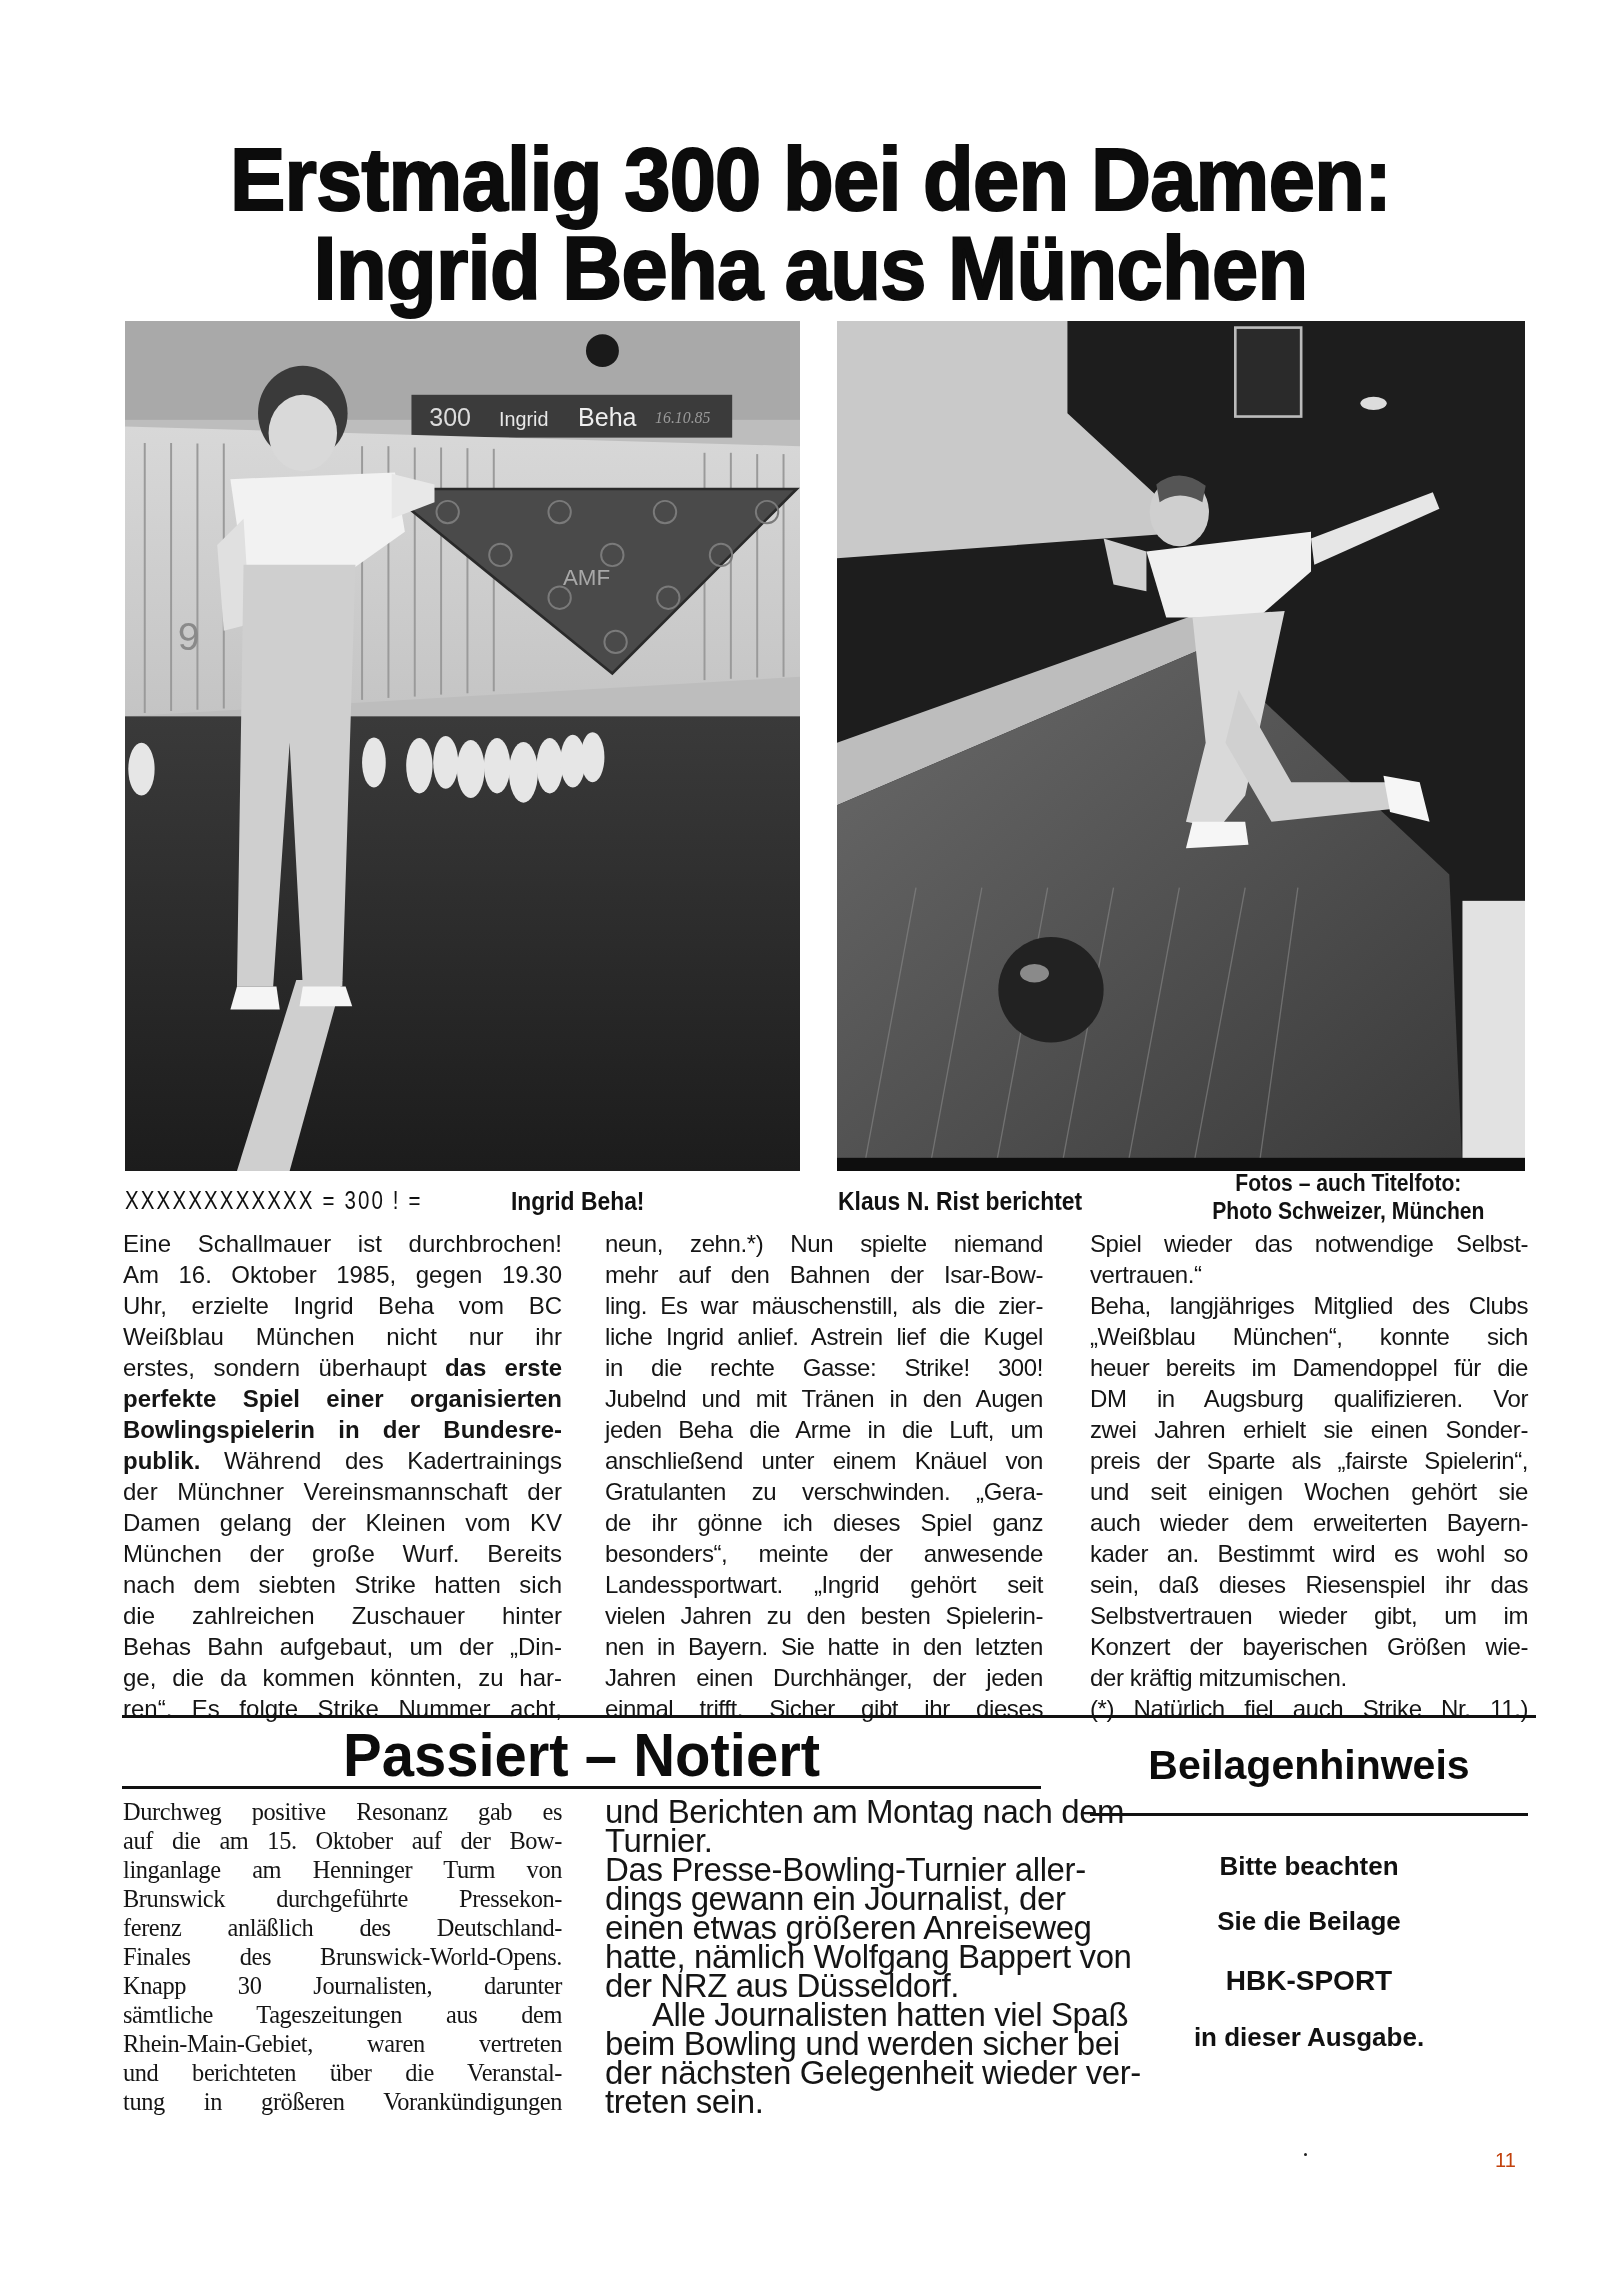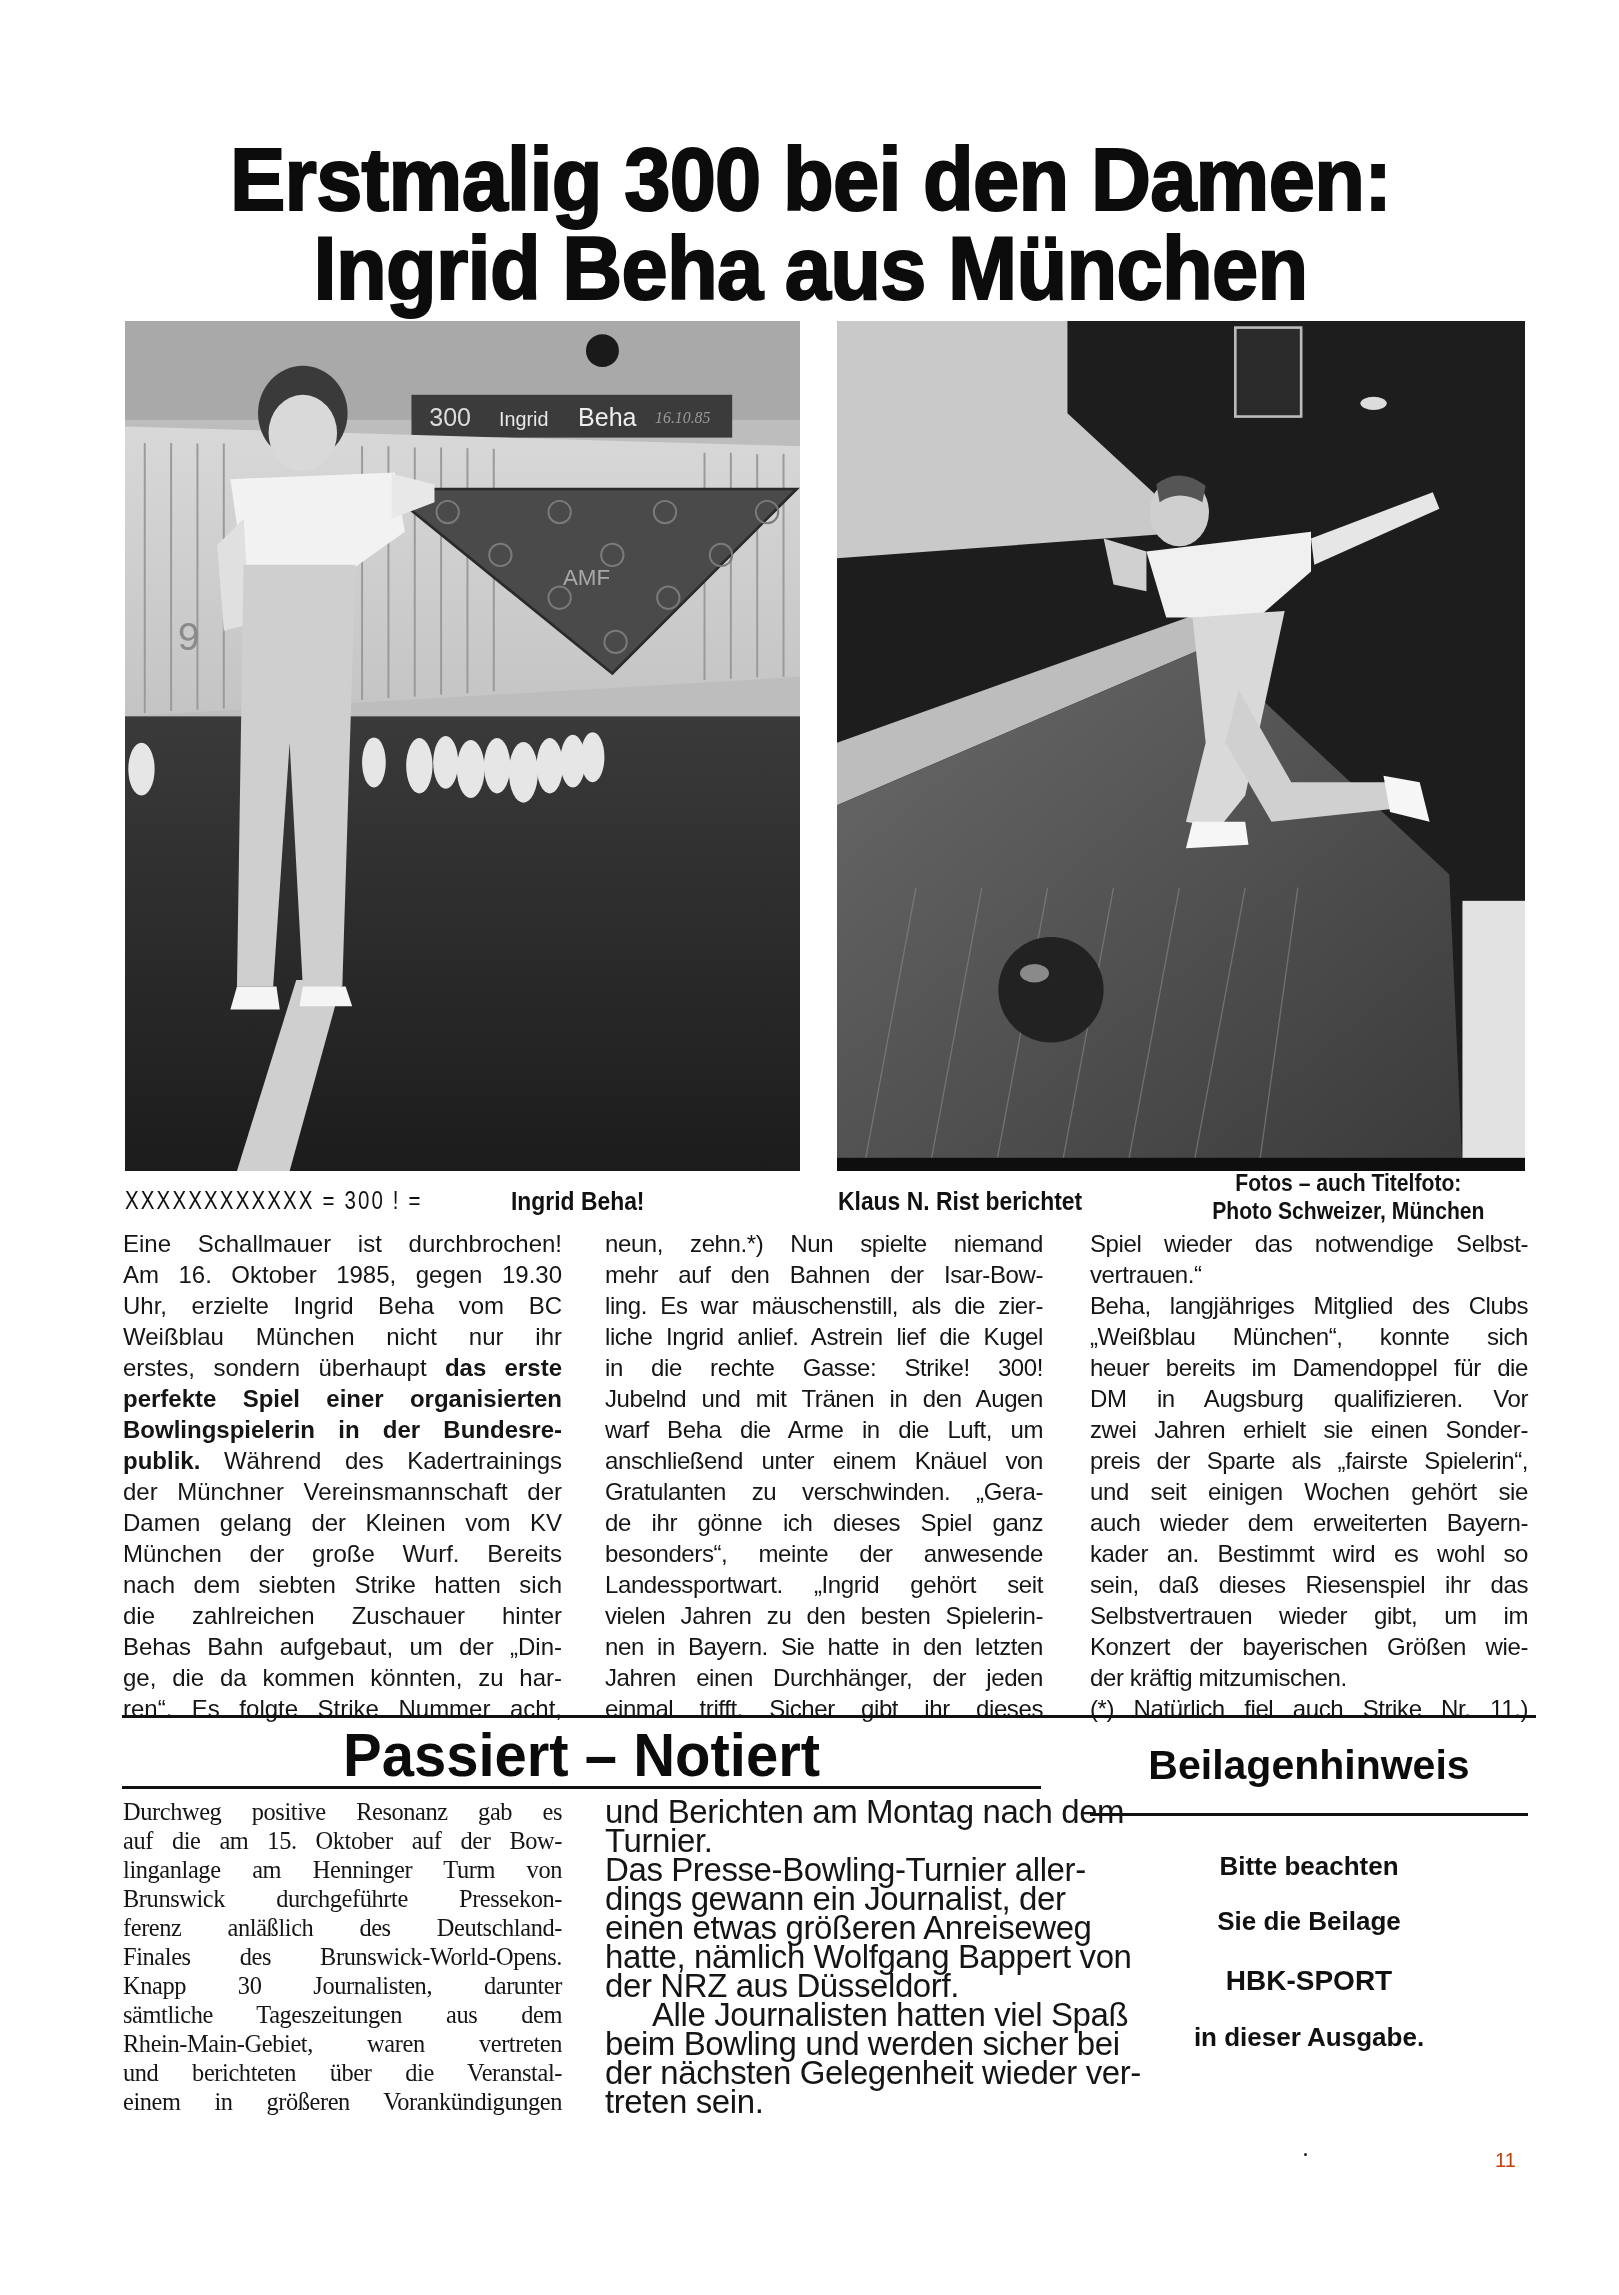--- a/index.html
+++ b/index.html
@@ -191,21 +191,21 @@
     <span class="line"><span>ge, die da kommen könnten, zu har-</span></span>
     <span class="line"><span>ren“. Es folgte Strike Nummer acht,</span></span>
   </div>
 <div class="abs body-col" id="art-col2" style="left:605px; top:1228px; width:438px;">
     <span class="line" style="letter-spacing: -0.4px;"><span>neun, zehn.*) Nun spielte niemand</span></span>
     <span class="line" style="letter-spacing: -0.4px;"><span>mehr auf den Bahnen der Isar-Bow-</span></span>
     <span class="line" style="letter-spacing: -0.4px;"><span>ling. Es war mäuschenstill, als die zier-</span></span>
     <span class="line" style="letter-spacing: -0.4px;"><span>liche Ingrid anlief. Astrein lief die Kugel</span></span>
     <span class="line" style="letter-spacing: -0.4px;"><span>in die rechte Gasse: Strike! 300!</span></span>
     <span class="line" style="letter-spacing: -0.4px;"><span>Jubelnd und mit Tränen in den Augen</span></span>
-    <span class="line" style="letter-spacing: -0.4px;"><span>warf Beha die Arme in die Luft, um</span></span>
+    <span class="line" style="letter-spacing: -0.4px;"><span>jeden Beha die Arme in die Luft, um</span></span>
     <span class="line" style="letter-spacing: -0.4px;"><span>anschließend unter einem Knäuel von</span></span>
     <span class="line" style="letter-spacing: -0.4px;"><span>Gratulanten zu verschwinden. „Gera-</span></span>
     <span class="line" style="letter-spacing: -0.4px;"><span>de ihr gönne ich dieses Spiel ganz</span></span>
     <span class="line" style="letter-spacing: -0.4px;"><span>besonders“, meinte der anwesende</span></span>
     <span class="line" style="letter-spacing: -0.4px;"><span>Landessportwart. „Ingrid gehört seit</span></span>
     <span class="line" style="letter-spacing: -0.4px;"><span>vielen Jahren zu den besten Spielerin-</span></span>
     <span class="line" style="letter-spacing: -0.4px;"><span>nen in Bayern. Sie hatte in den letzten</span></span>
     <span class="line" style="letter-spacing: -0.4px;"><span>Jahren einen Durchhänger, der jeden</span></span>
     <span class="line" style="letter-spacing: -0.4px;"><span>einmal trifft. Sicher gibt ihr dieses</span></span>
   </div>
@@ -237,21 +237,21 @@
     <span class="line" style="letter-spacing: -0.4px;"><span>Durchweg positive Resonanz gab es</span></span>
     <span class="line" style="letter-spacing: -0.4px;"><span>auf die am 15. Oktober auf der Bow-</span></span>
     <span class="line" style="letter-spacing: -0.4px;"><span>linganlage am Henninger Turm von</span></span>
     <span class="line" style="letter-spacing: -0.4px;"><span>Brunswick durchgeführte Pressekon-</span></span>
     <span class="line" style="letter-spacing: -0.4px;"><span>ferenz anläßlich des Deutschland-</span></span>
     <span class="line" style="letter-spacing: -0.4px;"><span>Finales des Brunswick-World-Opens.</span></span>
     <span class="line" style="letter-spacing: -0.4px;"><span>Knapp 30 Journalisten, darunter</span></span>
     <span class="line" style="letter-spacing: -0.4px;"><span>sämtliche Tageszeitungen aus dem</span></span>
     <span class="line" style="letter-spacing: -0.4px;"><span>Rhein-Main-Gebiet, waren vertreten</span></span>
     <span class="line" style="letter-spacing: -0.4px;"><span>und berichteten über die Veranstal-</span></span>
-    <span class="line" style="letter-spacing: -0.4px;"><span>einem in größeren Vorankündigungen</span></span>
+    <span class="line" style="letter-spacing: -0.4px;"><span>tung in größeren Vorankündigungen</span></span>
   </div>
 <div class="abs body-col" id="pn-col2" style="left:605px; top:1797px; width:438px; font-size:33px; line-height:29px;">
     <span class="line" style="letter-spacing: -0.4px;"><span>und Berichten am Montag nach dem</span></span>
     <span class="line last" style="letter-spacing: -0.4px;"><span>Turnier.</span></span>
     <span class="line" style="letter-spacing: -0.4px;"><span>Das Presse-Bowling-Turnier aller-</span></span>
     <span class="line" style="letter-spacing: -0.4px;"><span>dings gewann ein Journalist, der</span></span>
     <span class="line" style="letter-spacing: -0.4px;"><span>einen etwas größeren Anreiseweg</span></span>
     <span class="line" style="letter-spacing: -0.4px;"><span>hatte, nämlich Wolfgang Bappert von</span></span>
     <span class="line last" style="letter-spacing: -0.4px;"><span>der NRZ aus Düsseldorf.</span></span>
     <span class="line" style="letter-spacing: -0.4px; margin-left: 47px;"><span>Alle Journalisten hatten viel Spaß</span></span>

